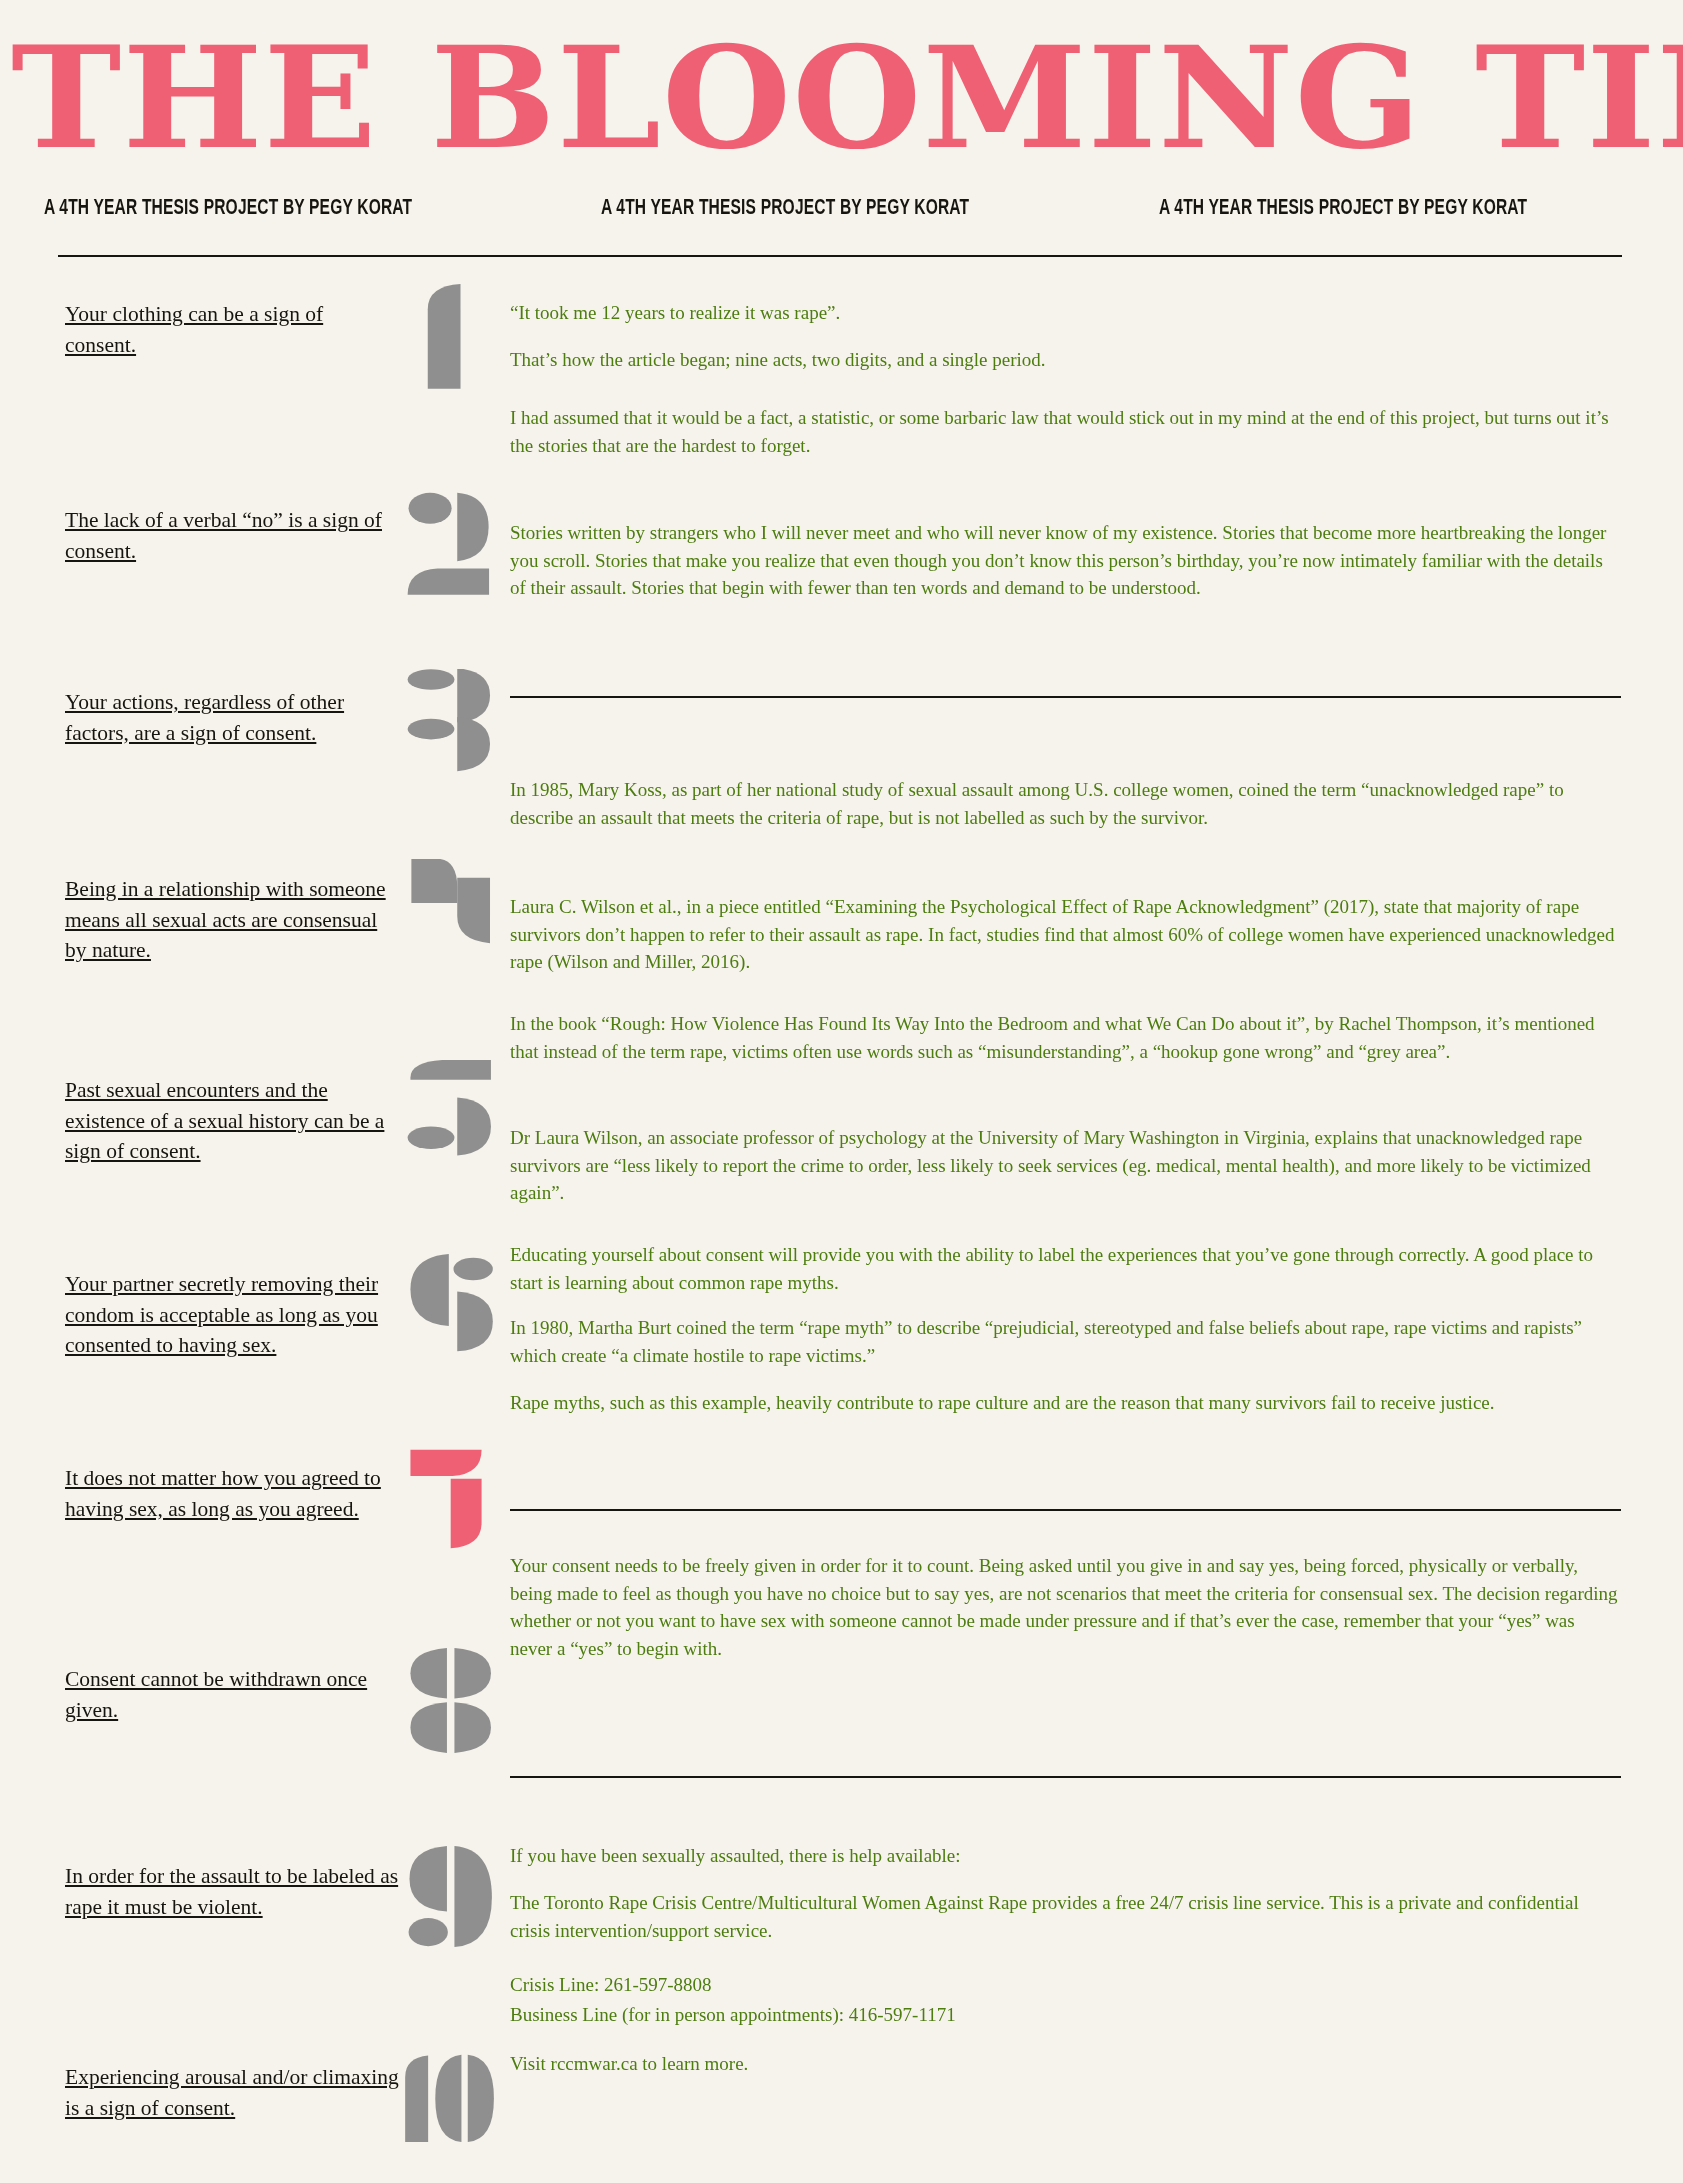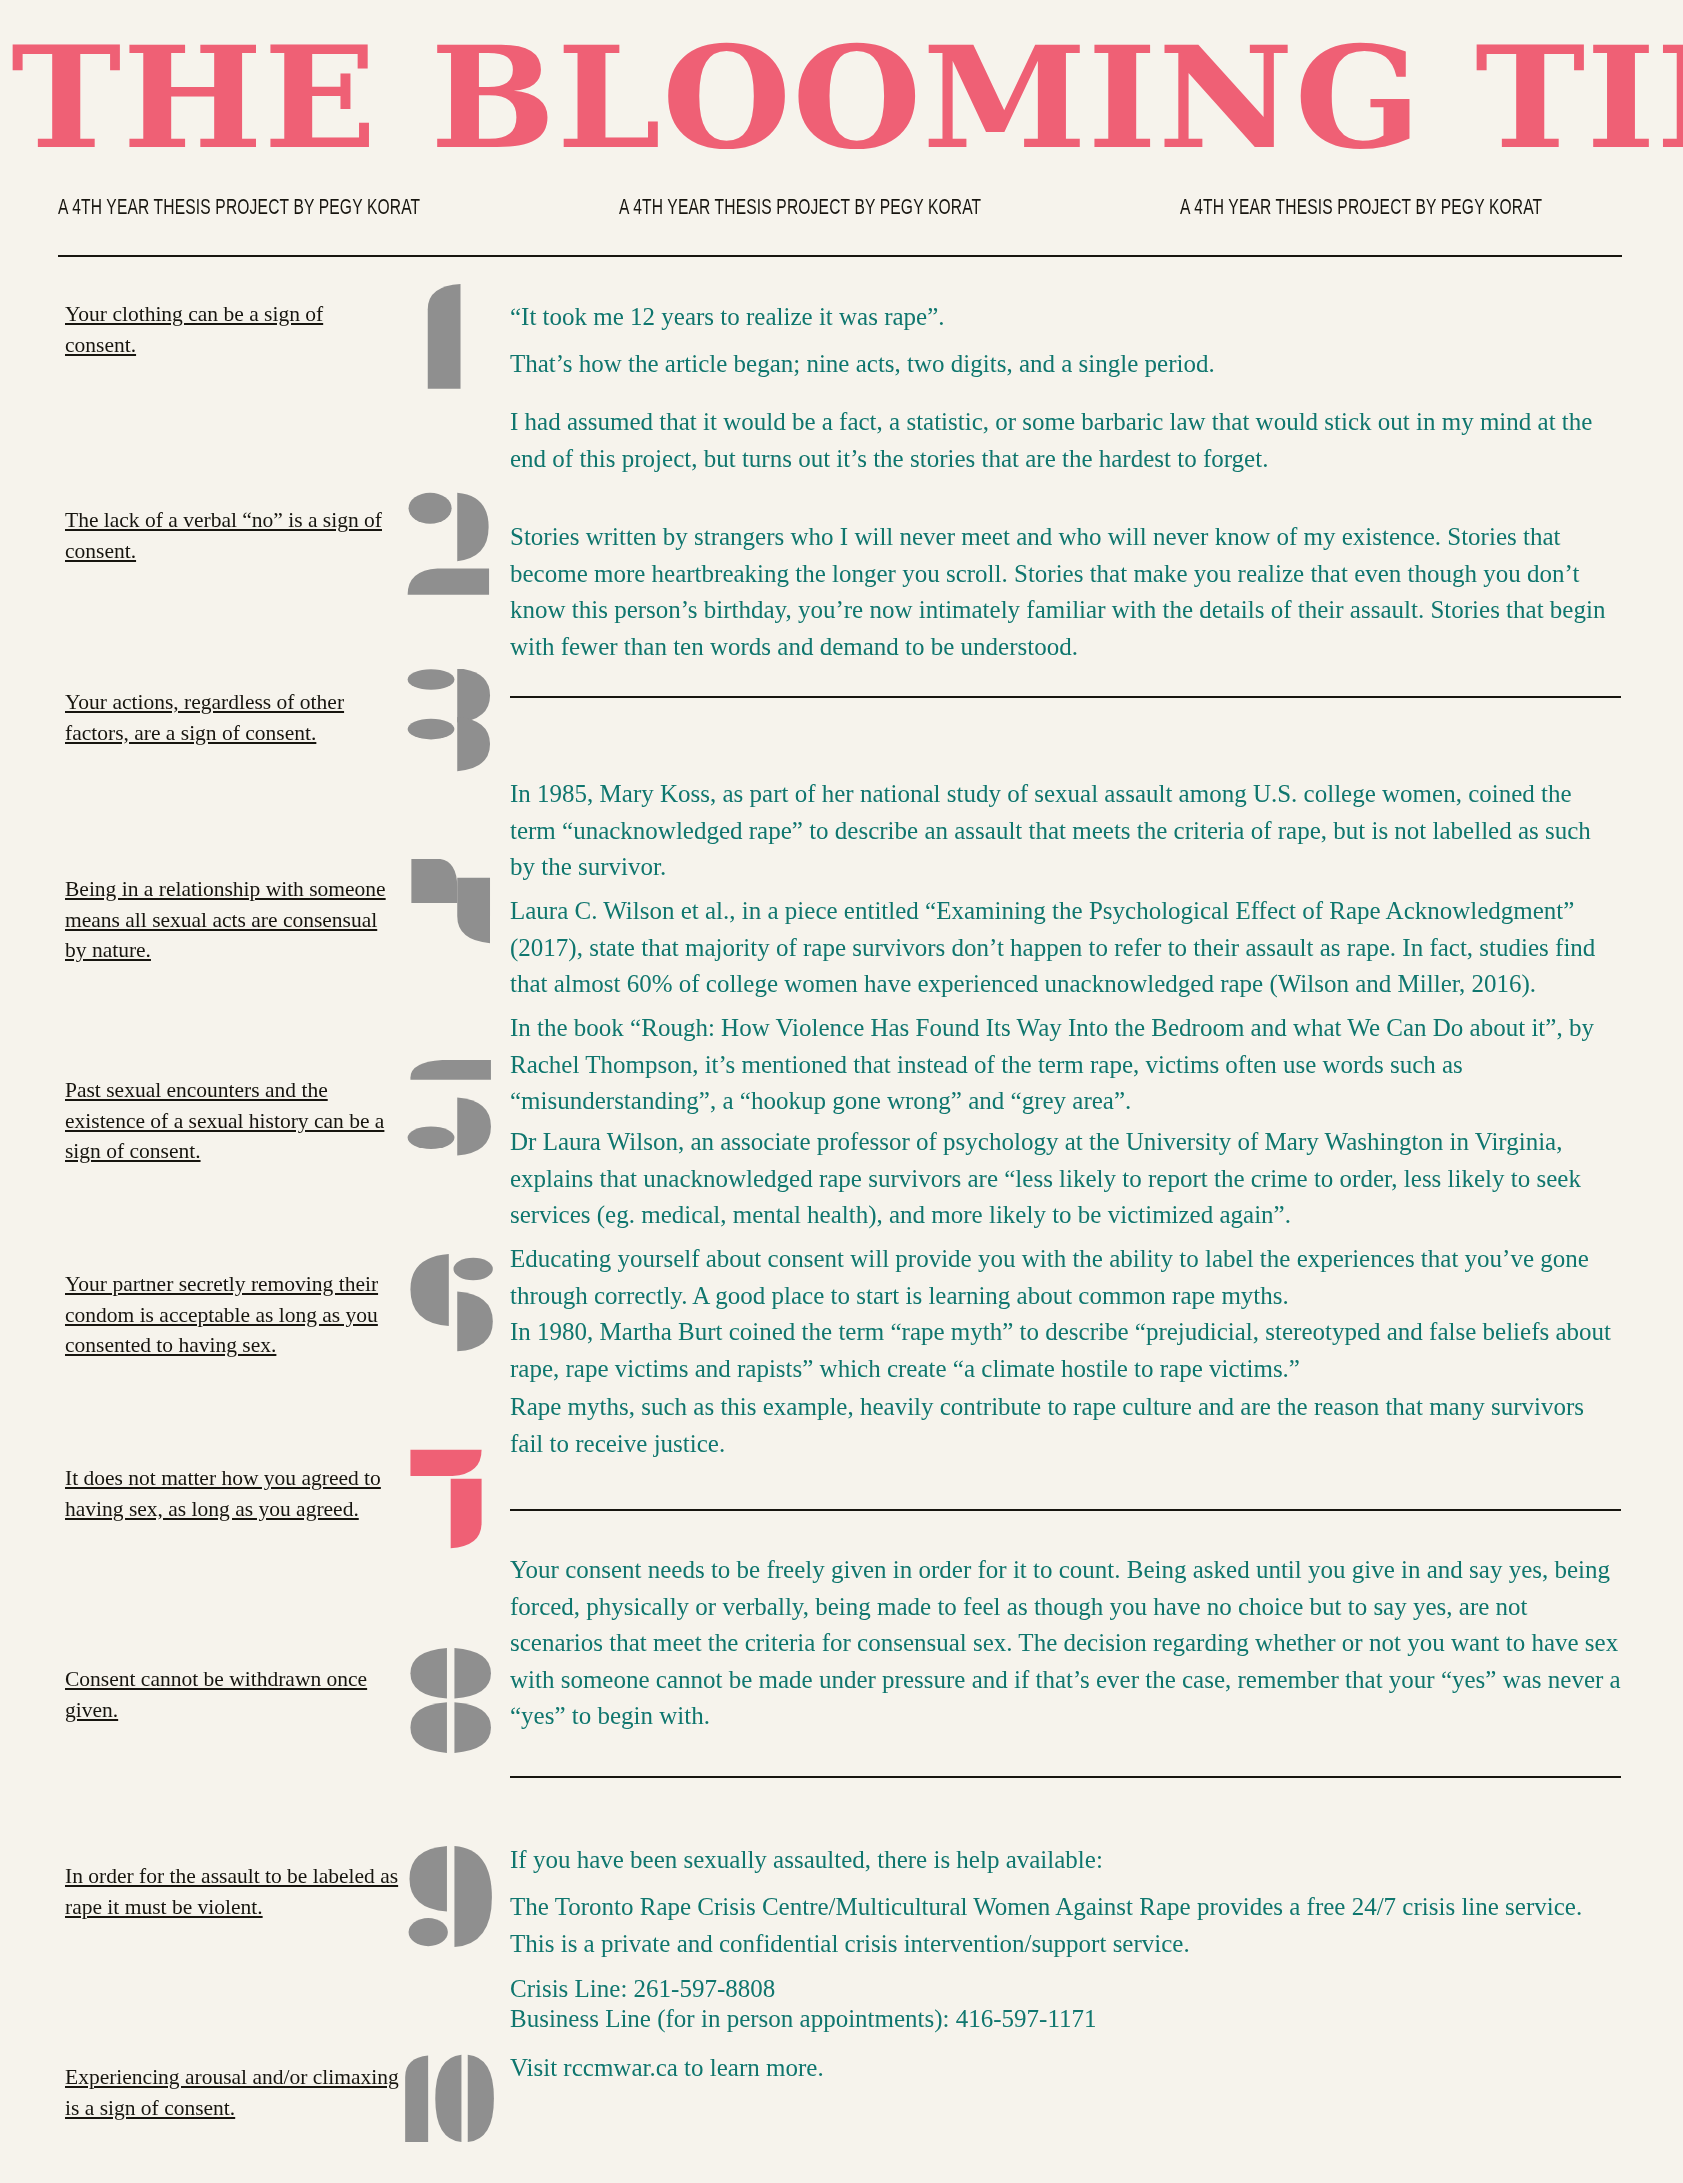--- a/index.html
+++ b/index.html
@@ -24,22 +24,22 @@
     font-size:140px;
     line-height:0.92;
     letter-spacing:0.9px;
     color:#EF6075;
     text-align:center;
     transform:scaleX(1.06);
     transform-origin:center top;
     white-space:nowrap;
   }
   .bylines{
-    position:absolute;left:58px;top:198px;width:1564px;
-    display:flex;justify-content:space-between;
+    position:absolute;left:44px;top:198px;width:1564px;
+    display:flex;justify-content:space-between;font-weight:bold;
   }
   .byline{
     font-family:"Liberation Sans", sans-serif;
     font-size:19px;
     letter-spacing:0.2px;
     color:#17150F;
     transform:scaleX(0.82) scaleY(1.18);
     transform-origin:left bottom;
     white-space:nowrap;
   }
@@ -66,23 +66,23 @@
   }
   .numwrap{position:absolute;left:0;width:103px;height:108px;}
   .numwrap svg{display:block;width:100%;height:100%;}
 
   .article{
     position:absolute;left:510px;top:299px;width:1113px;
   }
   .para{
     position:absolute;left:0;width:1111px;
     font-family:"Liberation Serif", serif;
-    font-size:25px;
+    font-size:19px;
     line-height:1.46;
-    color:#0f766e;
+    color:#4d7c0f;
     text-align:left;
   }
   .rule{
     position:absolute;left:510px;width:1111px;height:1.9px;background:#17150F;
   }
 </style>
 </head>
 <body>
 
 <div class="page">

